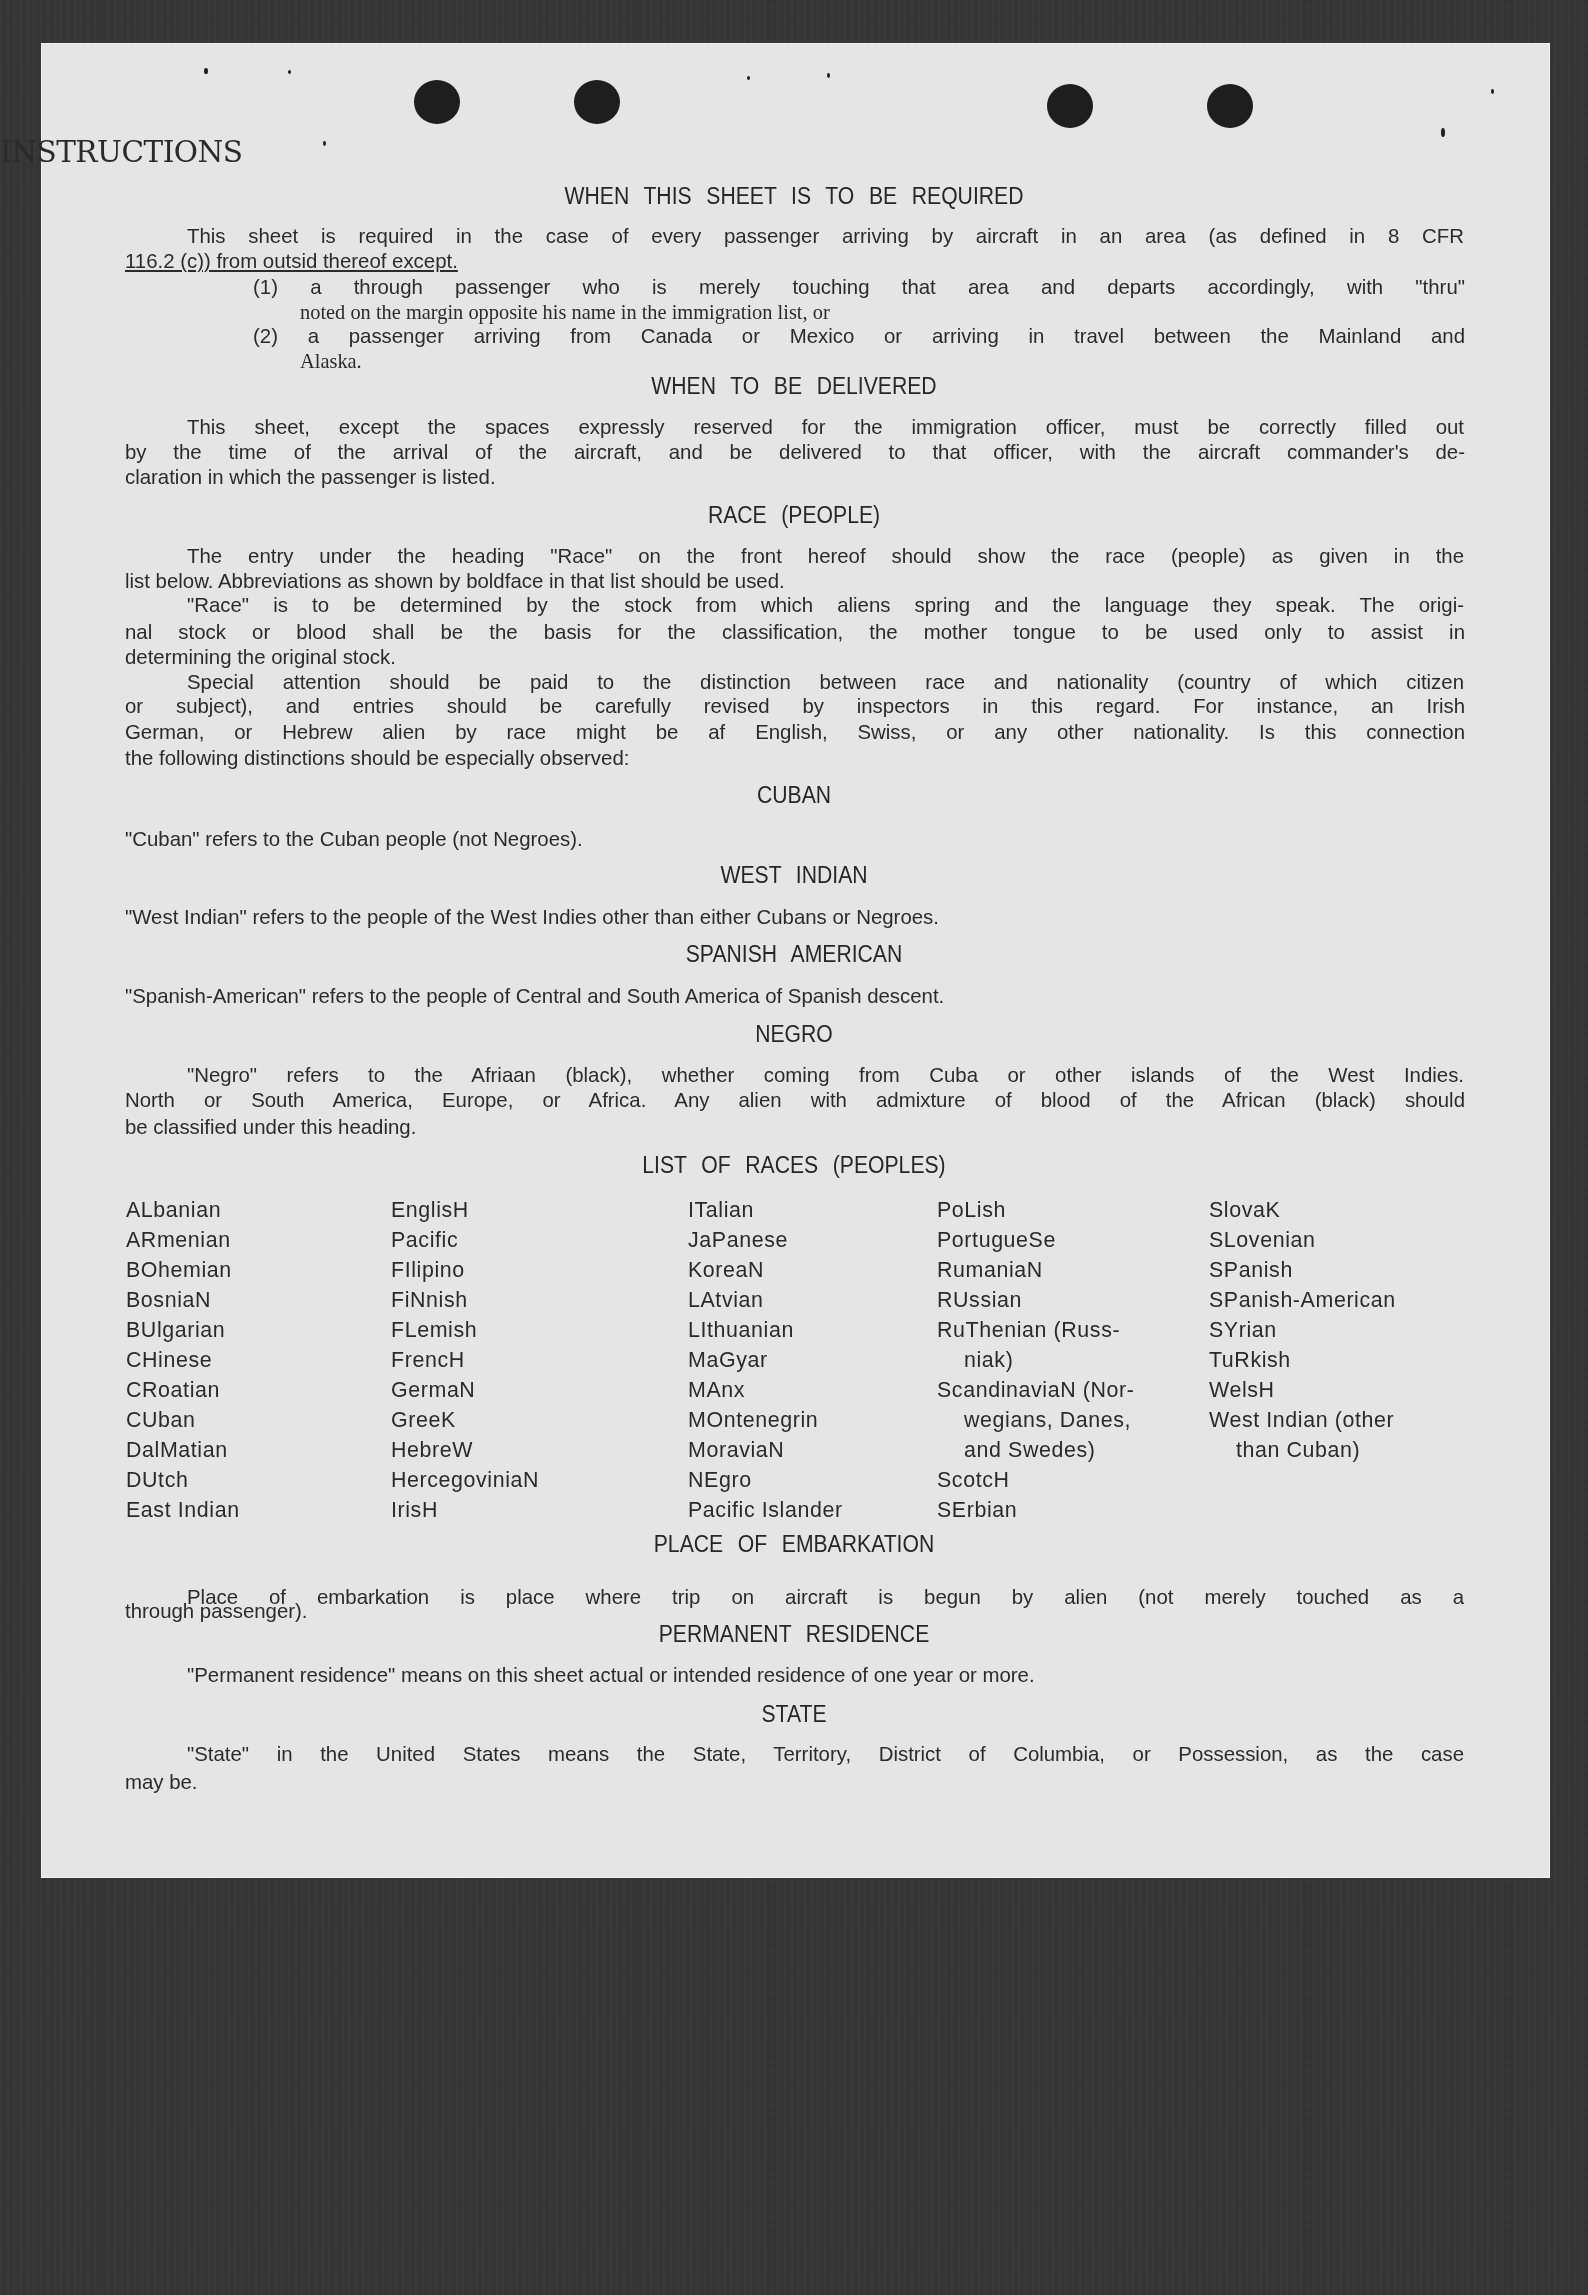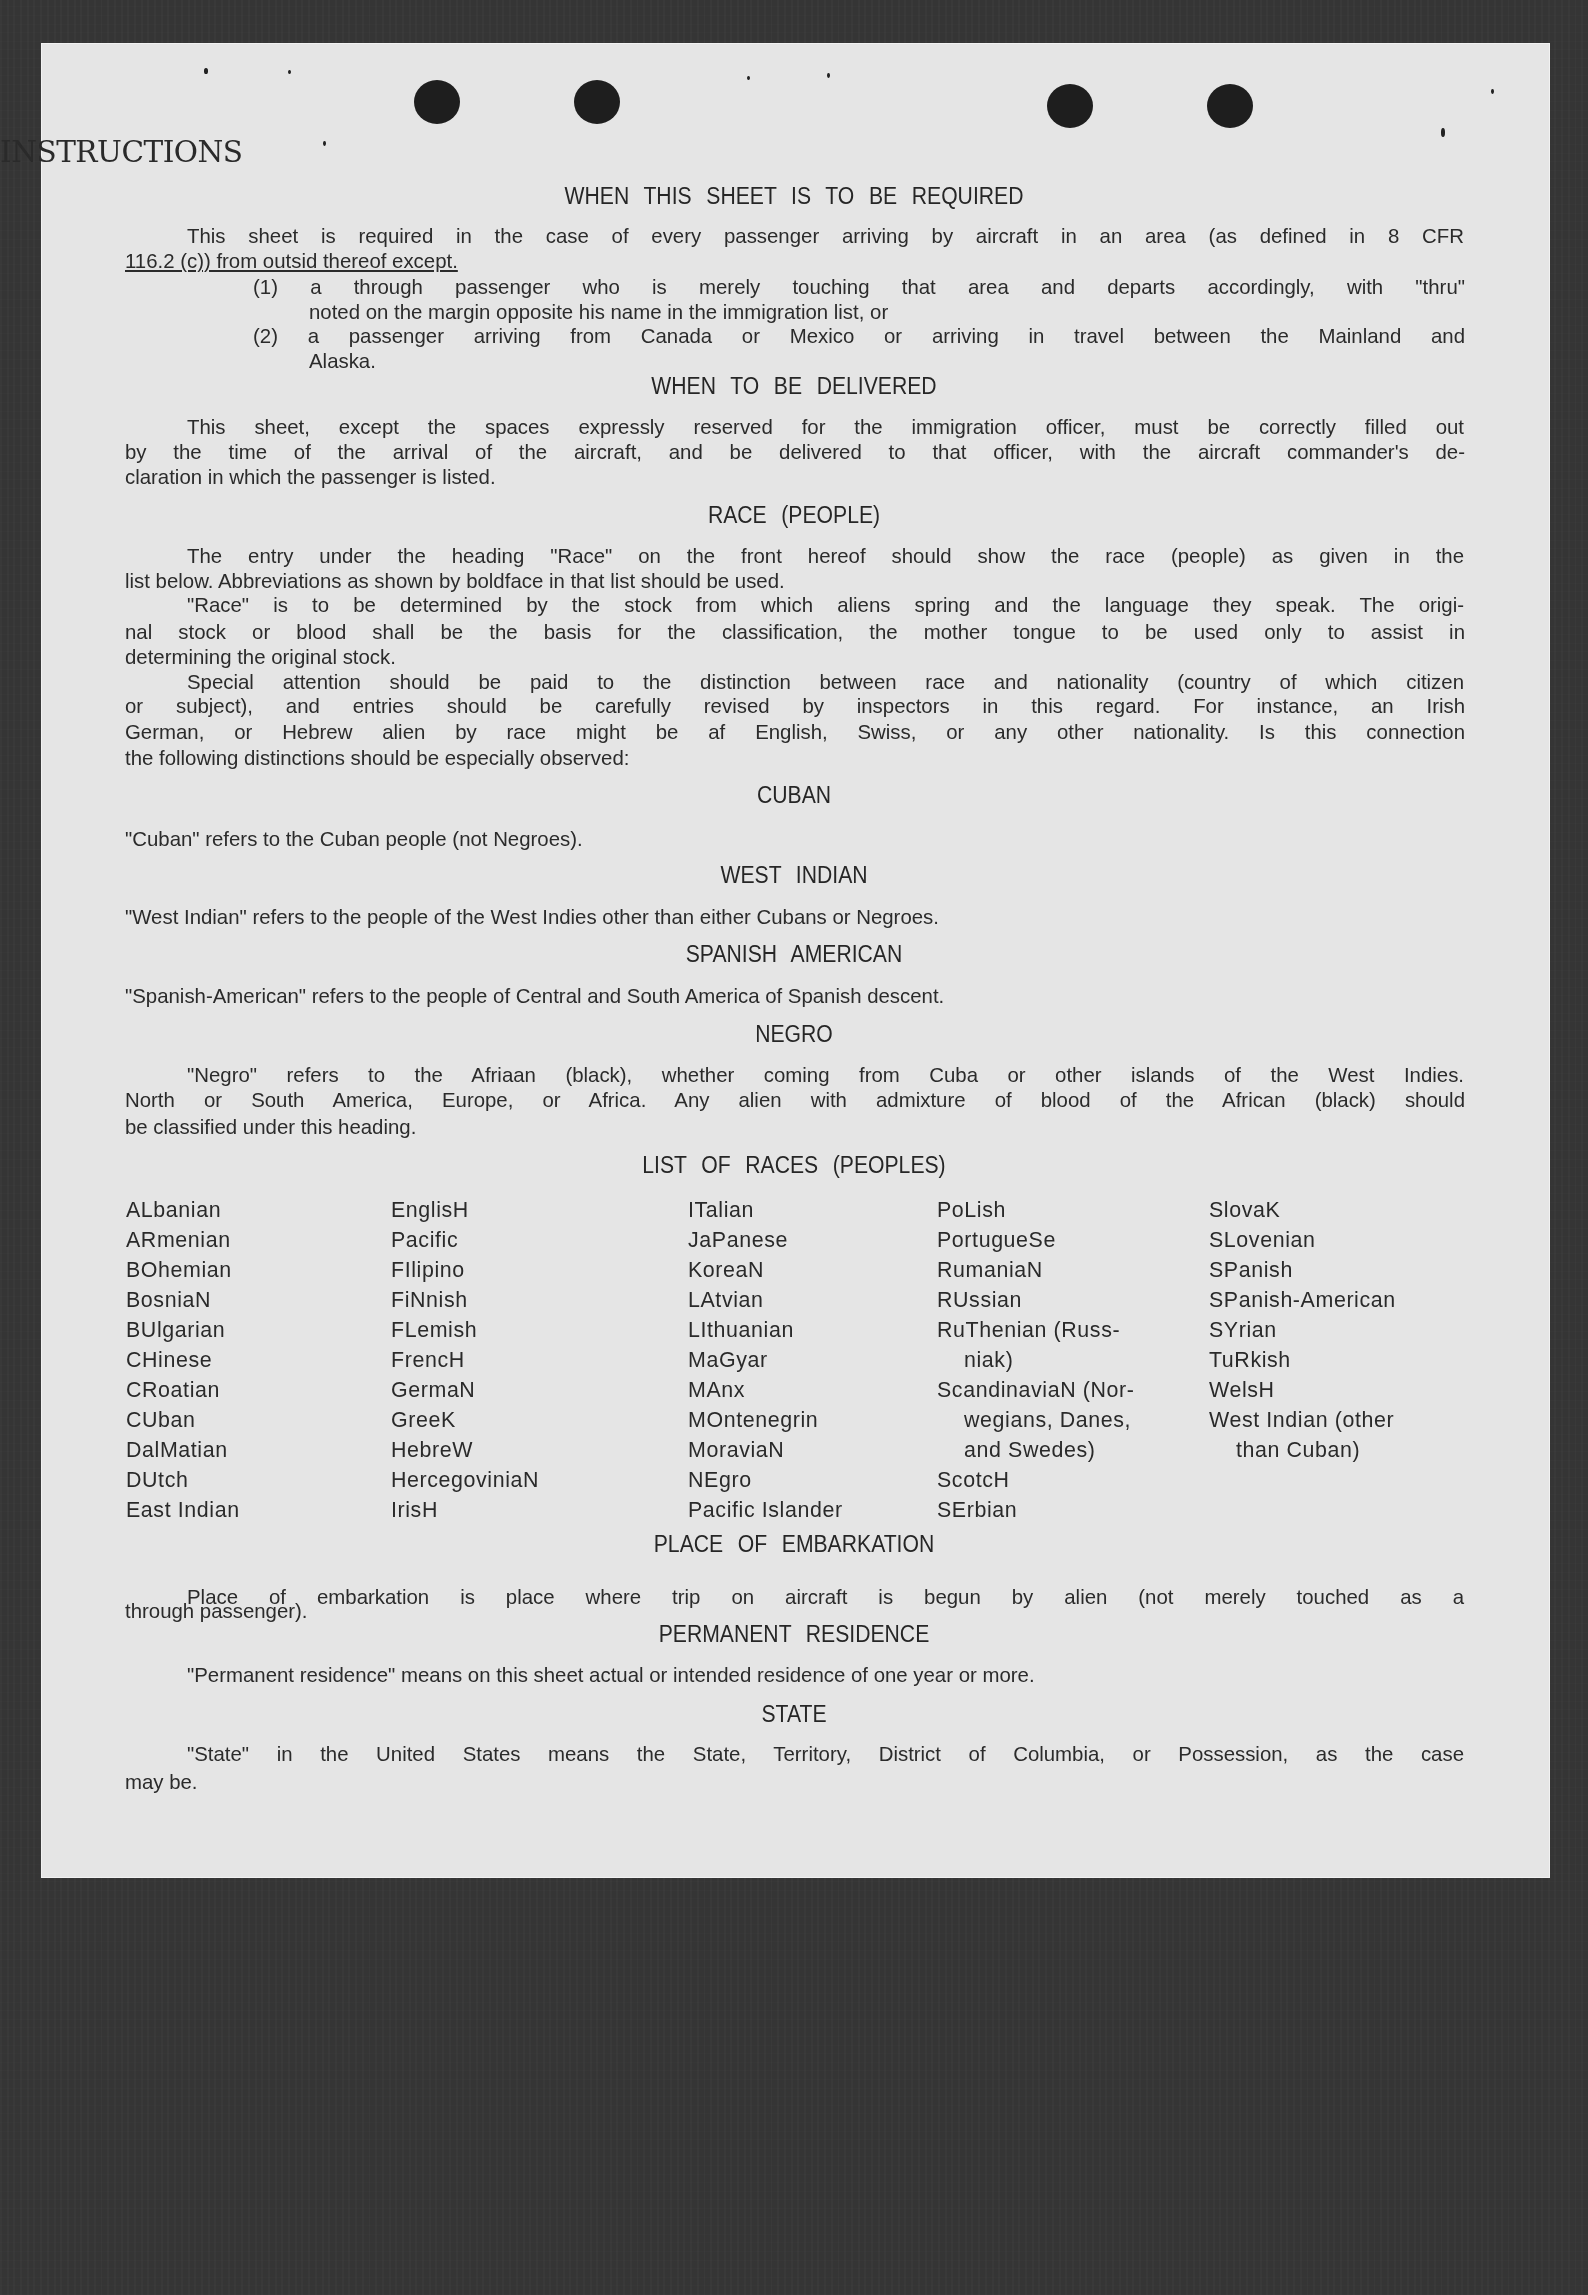--- a/index.html
+++ b/index.html
@@ -35,21 +35,21 @@
     transform: scaleX(0.92);
   }
   .line {
     position: absolute; left: 125px; width: 1340px;
     font-size: 20.4px; color: #2b2b2b; white-space: nowrap;
     text-align: justify; text-align-last: justify; line-height: 25px;
   }
   .line.last { text-align-last: left; }
   .line.indent { left: 187px; width: 1277px; }
   .line.sub { left: 253px; width: 1212px; }
-  .line.subcont { left: 309px; width: 1151px; }
+  .line.subcont { left: 300px; width: 1151px; font-family: Liberation Serif, serif; }
   .col { position: absolute; top: 1195px; }
   .col div { font-size: 21.4px; color: #2a2a2a; height: 30px; line-height: 30px; white-space: nowrap; letter-spacing: 0.6px; }
   .col div.cont { padding-left: 27px; }
 </style>
 </head>
 <body>
 
 <div class="scan-noise"></div>
 
 <div class="paper"></div>

